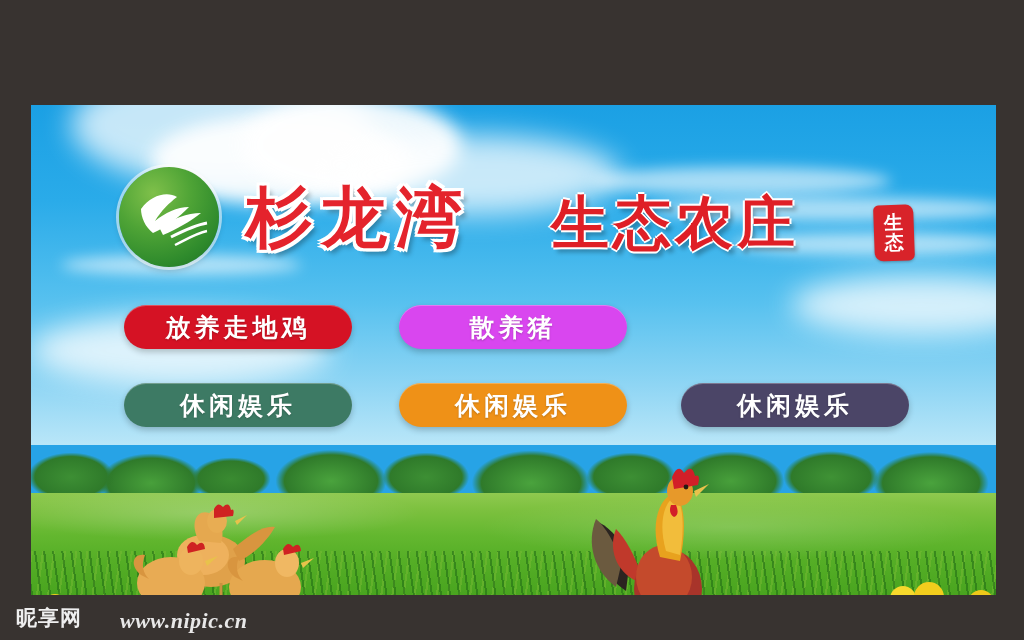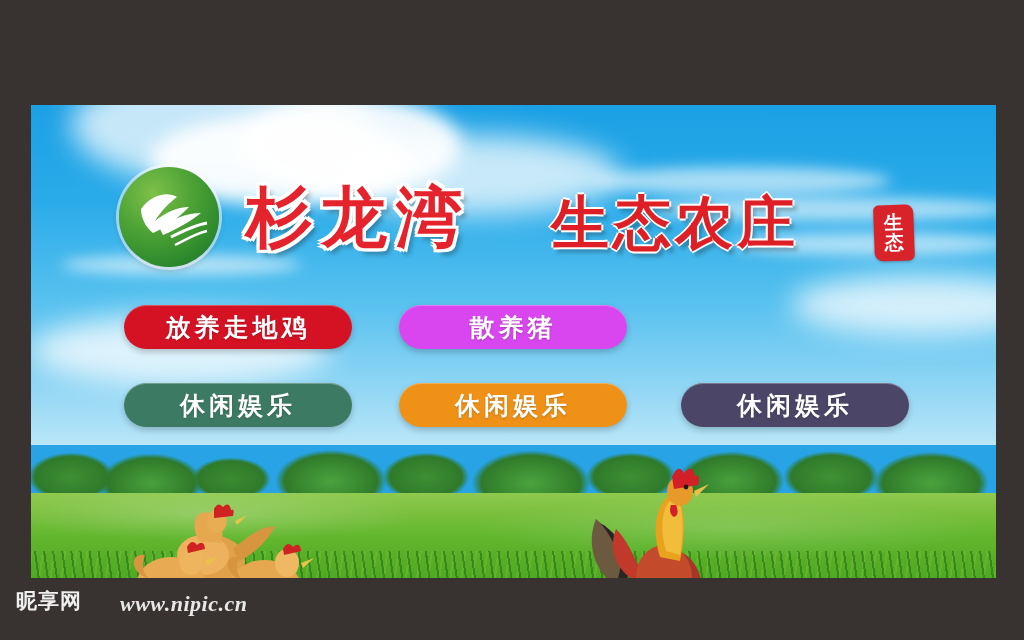--- a/index.html
+++ b/index.html
@@ -108,21 +108,21 @@
   .pill.c1{left:368px;width:228px;}
   .pill.c2{left:650px;width:228px;}
 
   
   .birds{position:absolute;left:0;top:0;width:100%;height:100%;pointer-events:none;}
 
   
   .flowers{position:absolute;left:0;top:0;width:100%;height:100%;pointer-events:none;}
 
   
-  .footer{position:absolute;left:0;bottom:0;width:1024px;height:62px;background:#383330;}
+  .footer{position:absolute;left:0;bottom:0;width:1024px;height:45px;background:#383330;}
   .nipic-logo{
     position:absolute;left:16px;top:9px;
     font-family:"DejaVu Sans","Liberation Sans",sans-serif;
     font-size:21px;font-weight:bold;color:#efefef;letter-spacing:1px;
   }
   .nipic-url{
     position:absolute;left:120px;top:13px;
     font-family:"Liberation Serif","DejaVu Serif",serif;
     font-style:italic;font-weight:bold;font-size:22px;color:#e8e8e8;letter-spacing:.5px;
   }

